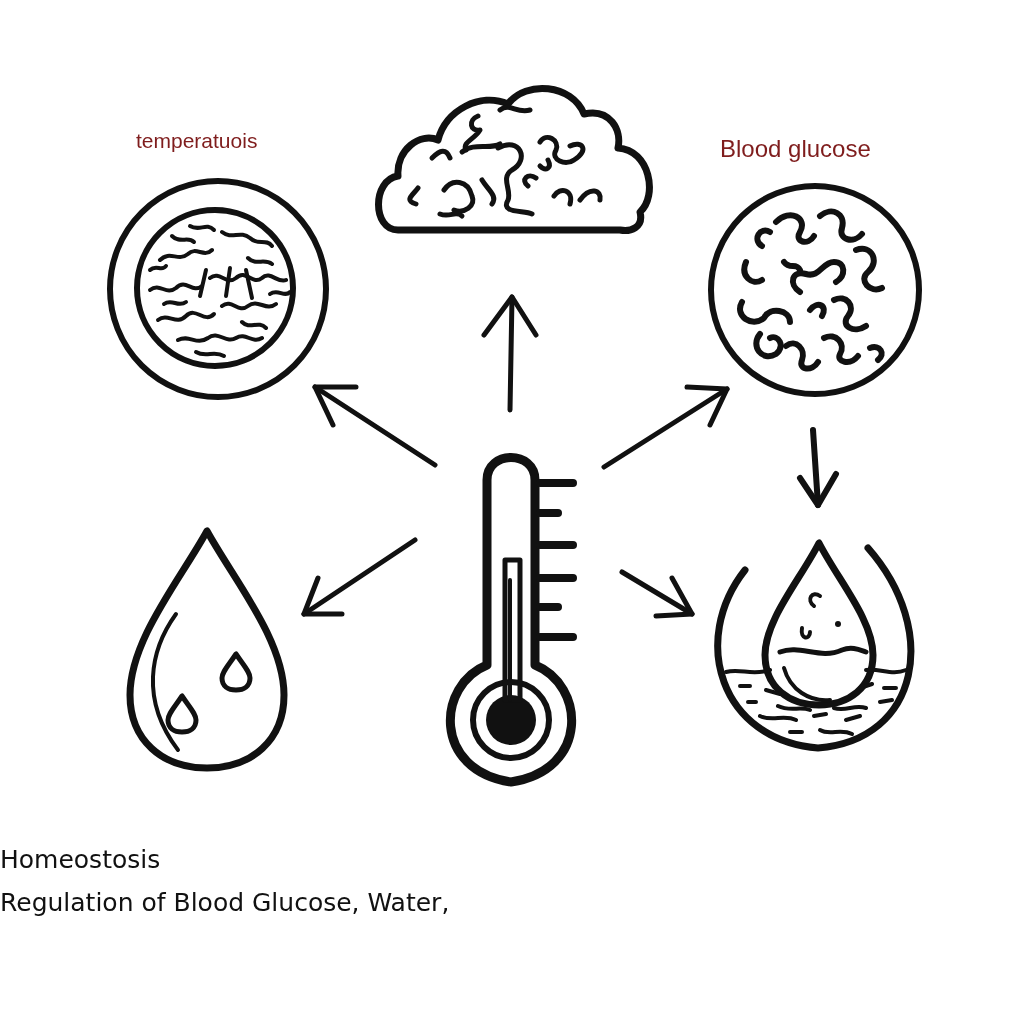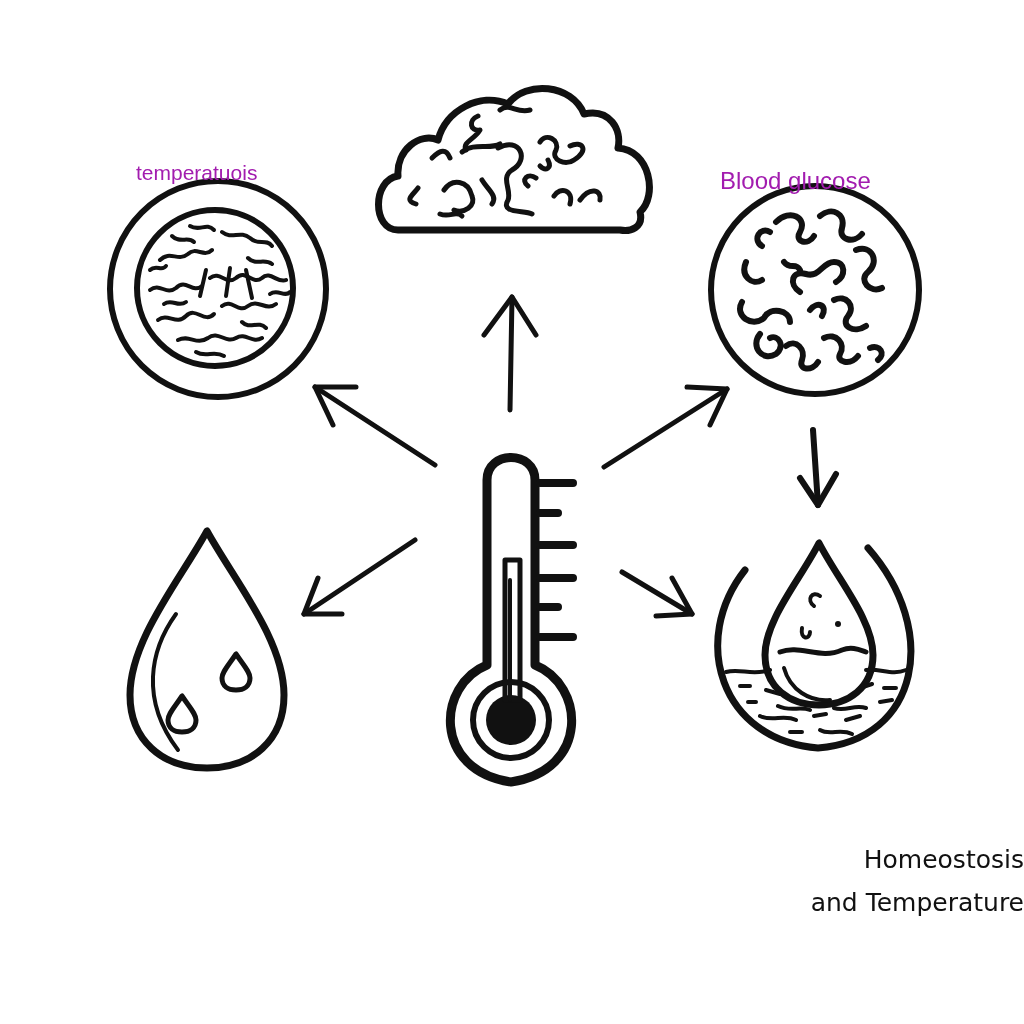--- a/index.html
+++ b/index.html
@@ -1,21 +1,21 @@
 <!DOCTYPE html>
 <html><head>
   <meta charset="utf-8">
   <style>
     html, body { margin: 0; padding: 0; background: #ffffff; }
     body { width: 1024px; height: 1024px; position: relative; overflow: hidden; font-family: "DejaVu Sans", sans-serif; }
     svg.canvas { position: absolute; left: 0; top: 0; }
-    .label { position: absolute; color: #a21caf; white-space: nowrap; margin-top: 32px; }
+    .label { position: absolute; color: #7f1d1d; white-space: nowrap; }
     .label-temp { left: 136px; top: 129px; font-size: 21px; font-family: "Liberation Sans", sans-serif; }
     .label-glucose { left: 720px; top: 135px; font-size: 24px; font-family: "Liberation Sans", sans-serif; }
-    .caption { position: absolute; left: 0; top: 838px; width: 1024px; text-align: right; color: #111111; font-family: "DejaVu Sans", sans-serif; }
+    .caption { position: absolute; left: 0; top: 838px; width: 1024px; text-align: left; color: #111111; font-family: "DejaVu Sans", sans-serif; }
     .caption div { font-size: 25px; line-height: 43px; }
   </style>
 </head>
 <body>
 
 <svg class="canvas" width="1024" height="1024" viewBox="0 0 1024 1024" fill="none" stroke="#111" stroke-linecap="round" stroke-linejoin="round">
 
   <g>
     <path stroke-width="7" d="M398,230 C372,230 372,180 398,176 C396,150 420,132 438,140 C446,110 480,92 508,104 C526,80 572,84 584,114 C610,108 622,130 618,148 C650,150 658,196 640,212 C644,228 630,232 620,230 Z"></path>
     <g stroke-width="5">
@@ -145,14 +145,14 @@
       <path d="M800,478 L818,505 L836,474" stroke-width="6"></path>
     </g>
   </g>
 </svg>
 
 <div class="label label-temp">temperatuois</div>
 <div class="label label-glucose">Blood glucose</div>
 
 <div class="caption">
   <div>Homeostosis</div>
-  <div>and Temperature</div>
+  <div>Regulation of Blood Glucose, Water,</div>
 </div>
 
 </body></html>

